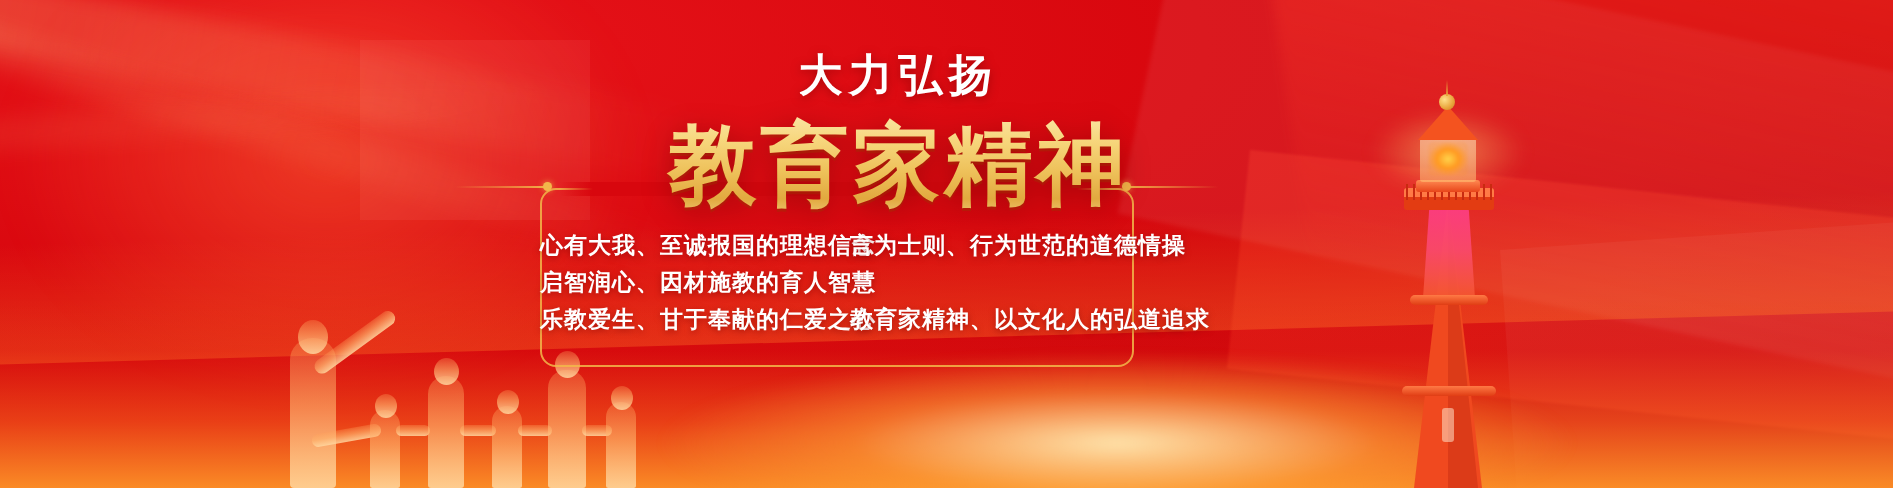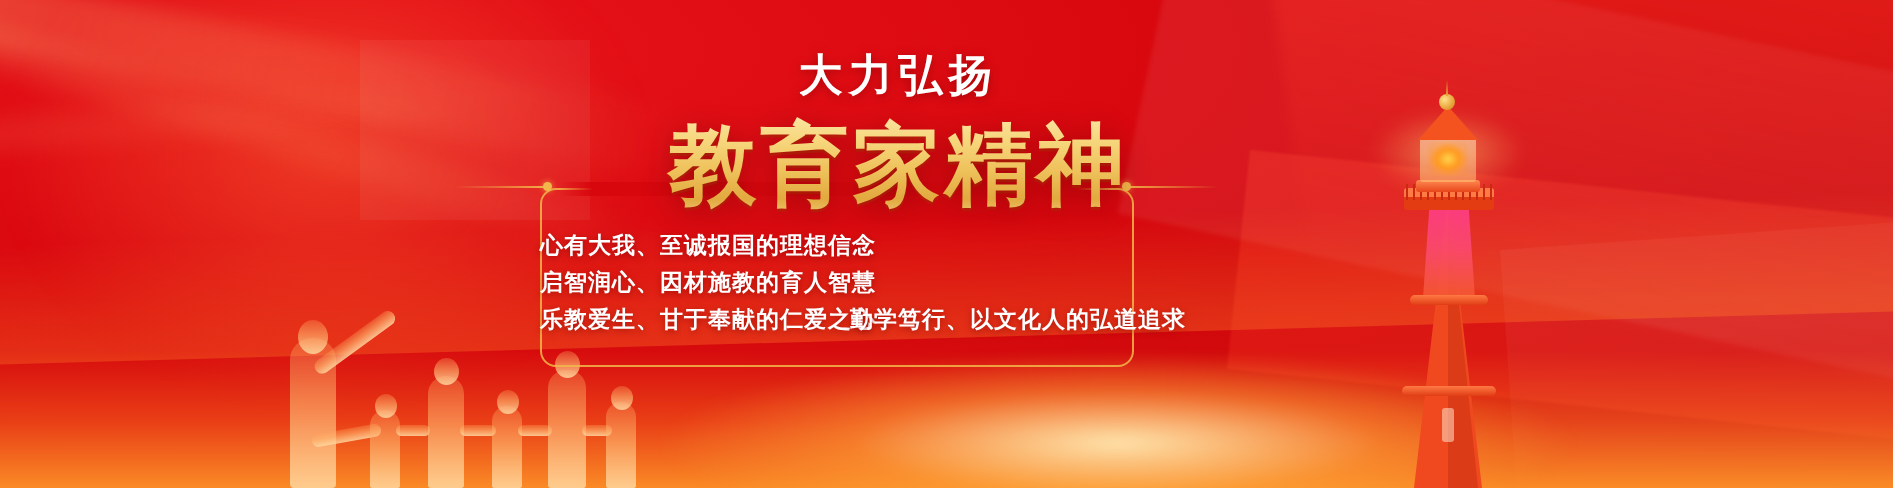--- a/index.html
+++ b/index.html
@@ -270,24 +270,25 @@
     <div class="lh-spike"></div>
   </div>
 
   <div class="txt-wrap">
     <div class="eyebrow">大力弘扬</div>
     <div class="headline">教育家精神</div>
 
     <div class="lines">
       <div class="line">
         <span class="col-l">心有大我、至诚报国的理想信念</span>
+        <span class="col-r">言为士则、行为世范的道德情操</span>
       </div>
       <div class="line">
         <span class="col-l">启智润心、因材施教的育人智慧</span>
       </div>
       <div class="line">
         <span class="col-l">乐教爱生、甘于奉献的仁爱之心</span>
-        <span class="col-r">勤学笃行、以文化人的弘道追求</span>
+        <span class="col-r">教育家精神、以文化人的弘道追求</span>
       </div>
     </div>
   </div>
 
 </div>
 
 </body></html>

